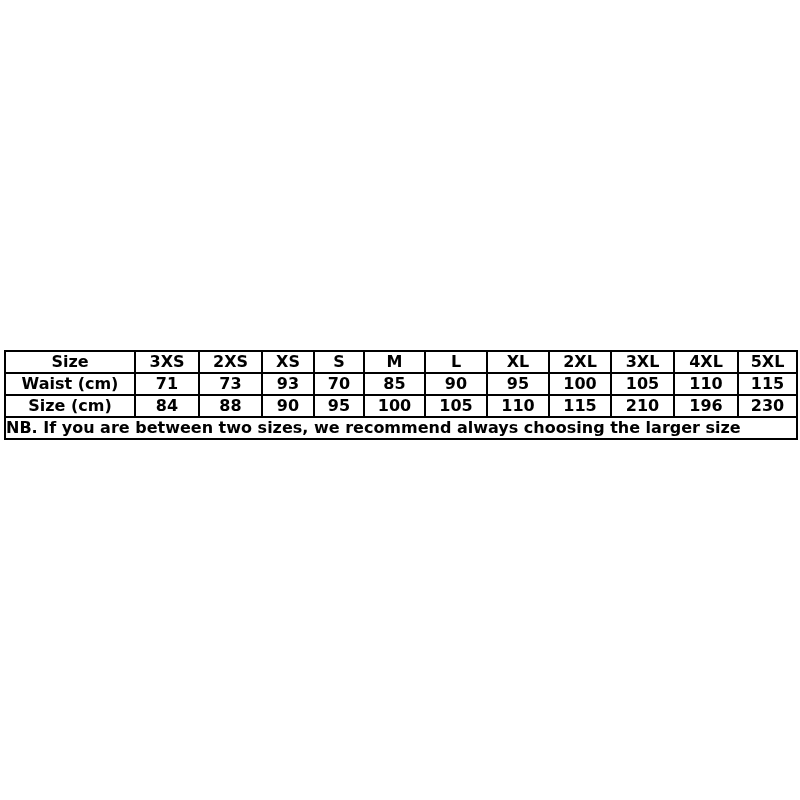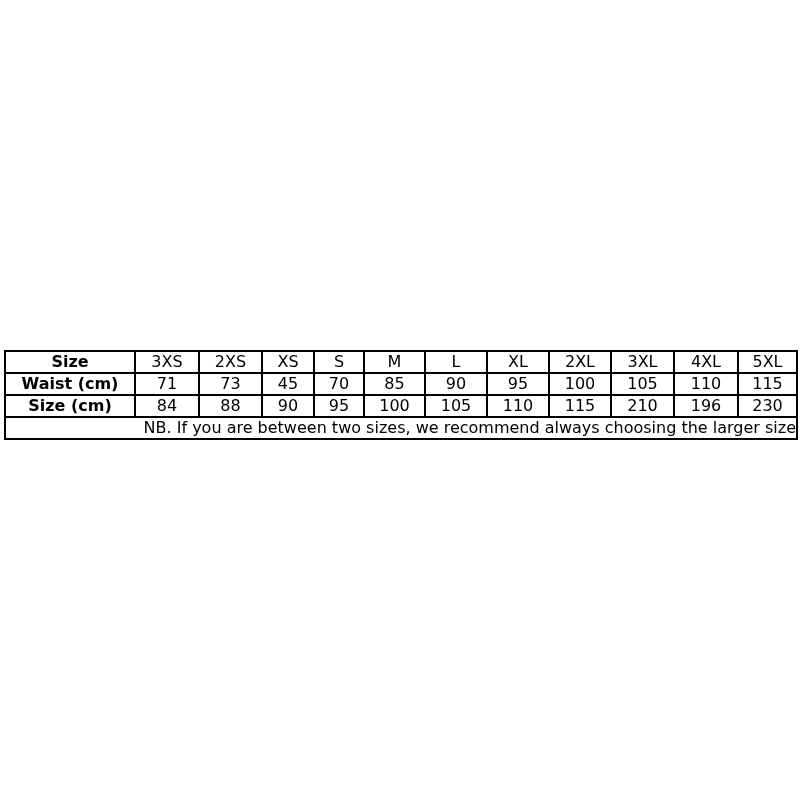--- a/index.html
+++ b/index.html
@@ -31,25 +31,25 @@
     padding: 0;
     height: 19px;
     line-height: 20px;
     white-space: nowrap;
     overflow: hidden;
   }
   .size-table th {
     font-weight: bold;
   }
   .size-table td {
-    font-weight: normal;
+    font-weight: bold;
   }
   .size-table td.note-cell {
-    font-weight: normal;
-    text-align: right;
+    font-weight: bold;
+    text-align: left;
   }
 </style>
 </head>
 <body>
 
 <table class="size-table">
   <colgroup>
     <col style="width:130px">
     <col style="width:64px">
     <col style="width:63px">
@@ -75,21 +75,21 @@
         <td>XL</td>
         <td>2XL</td>
         <td>3XL</td>
         <td>4XL</td>
         <td>5XL</td>
       </tr>
       <tr>
         <th>Waist (cm)</th>
         <td>71</td>
         <td>73</td>
-        <td>45</td>
+        <td>93</td>
         <td>70</td>
         <td>85</td>
         <td>90</td>
         <td>95</td>
         <td>100</td>
         <td>105</td>
         <td>110</td>
         <td>115</td>
       </tr>
       <tr>

